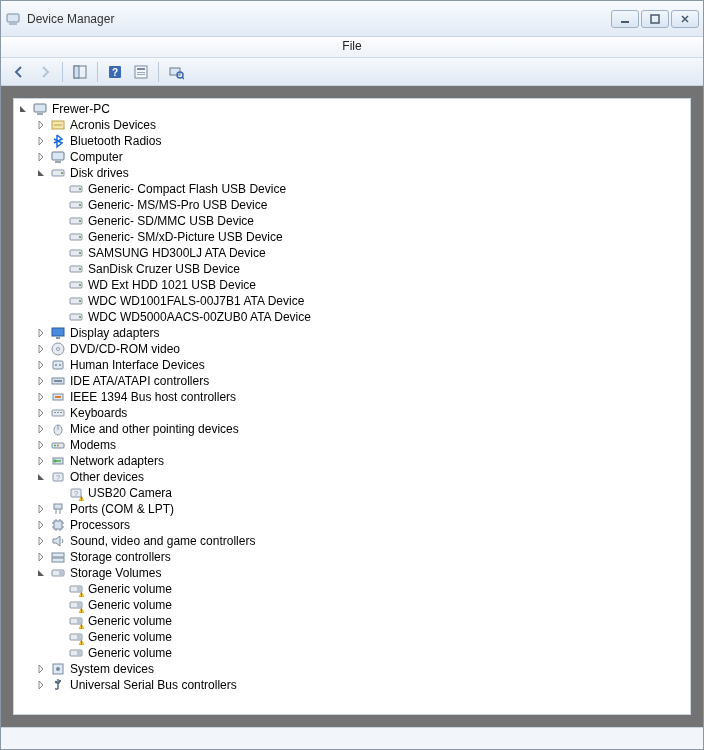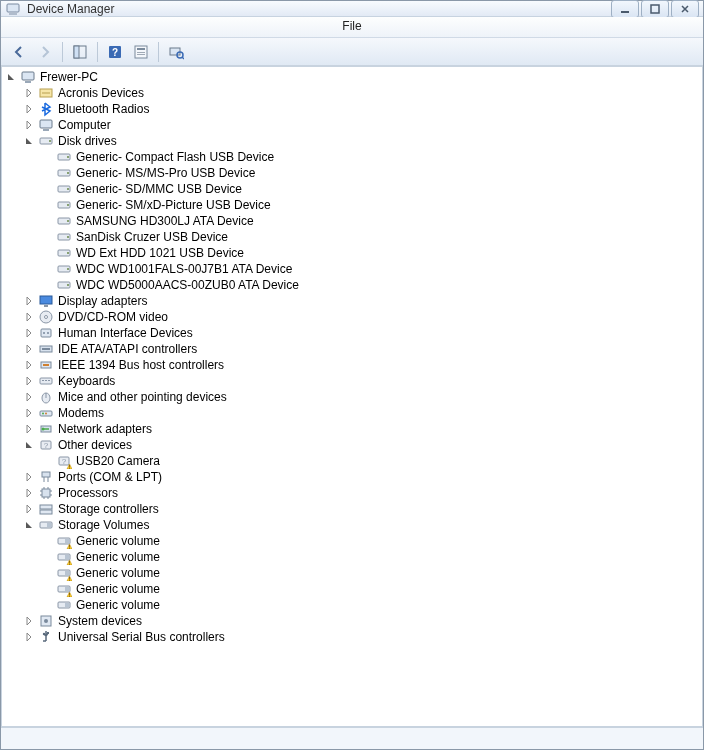--- a/index.html
+++ b/index.html
@@ -14,21 +14,21 @@
   }
   .window {
     width: 704px;
     height: 750px;
     border: 1px solid #8a98a8;
     background: #fff;
     display: flex;
     flex-direction: column;
   }
   .titlebar {
-    height: 16px;
+    height: 36px;
     background: linear-gradient(to bottom, #f8fbfe, #e2eaf5);
     border-bottom: 1px solid #c7d3e0;
     display: flex;
     align-items: center;
     padding: 0 4px;
   }
   .title-icon {
     width: 16px; height: 16px; margin-right: 6px;
     display: inline-flex; align-items: center; justify-content: center;
   }
@@ -69,23 +69,23 @@
   .tb-btn {
     width: 24px; height: 22px;
     display: flex; align-items: center; justify-content: center;
     border: 1px solid transparent;
     border-radius: 2px;
     cursor: default;
   }
   .tb-sep { width: 1px; height: 20px; background: #bcc9d8; margin: 0 3px; }
   .content {
     flex: 1;
-    padding: 0;
+    padding: 12px;
     overflow: auto;
-    background: #0c4a6e;
+    background: #737373;
   }
   .tree-panel {
     border: 1px solid #c8d3df;
     background: #fff;
     height: 100%;
     overflow: auto;
     padding: 2px;
   }
   .node {
     display: flex;
@@ -577,20 +577,35 @@
         </div>
         <div class="node">
           <span class="indent" style="width: 18px;"></span>
           <span class="expander">
             <svg width="10" height="10" viewBox="0 0 10 10">
               <path d="M3 1 L7 5 L3 9 Z" fill="none" stroke="#888" stroke-width="1"></path>
             </svg>
           </span>
           <span class="node-icon">
             <svg width="16" height="16" viewBox="0 0 16 16">
+              <path d="M3 6 L6 6 L10 3 L10 13 L6 10 L3 10 Z" fill="#d8e2ee" stroke="#7a8a9c"></path>
+              <path d="M12 6 Q14 8 12 10" fill="none" stroke="#7a8a9c"></path>
+            </svg>
+          </span>
+          <span class="node-label">Sound, video and game controllers</span>
+        </div>
+        <div class="node">
+          <span class="indent" style="width: 18px;"></span>
+          <span class="expander">
+            <svg width="10" height="10" viewBox="0 0 10 10">
+              <path d="M3 1 L7 5 L3 9 Z" fill="none" stroke="#888" stroke-width="1"></path>
+            </svg>
+          </span>
+          <span class="node-icon">
+            <svg width="16" height="16" viewBox="0 0 16 16">
               <rect x="2" y="4" width="12" height="4" fill="#e0e8f2" stroke="#7a8a9c"></rect>
               <rect x="2" y="9" width="12" height="4" fill="#e0e8f2" stroke="#7a8a9c"></rect>
             </svg>
           </span>
           <span class="node-label">Storage controllers</span>
         </div>
         <div class="node">
           <span class="indent" style="width: 18px;"></span>
           <span class="expander">
             <svg width="10" height="10" viewBox="0 0 10 10">

